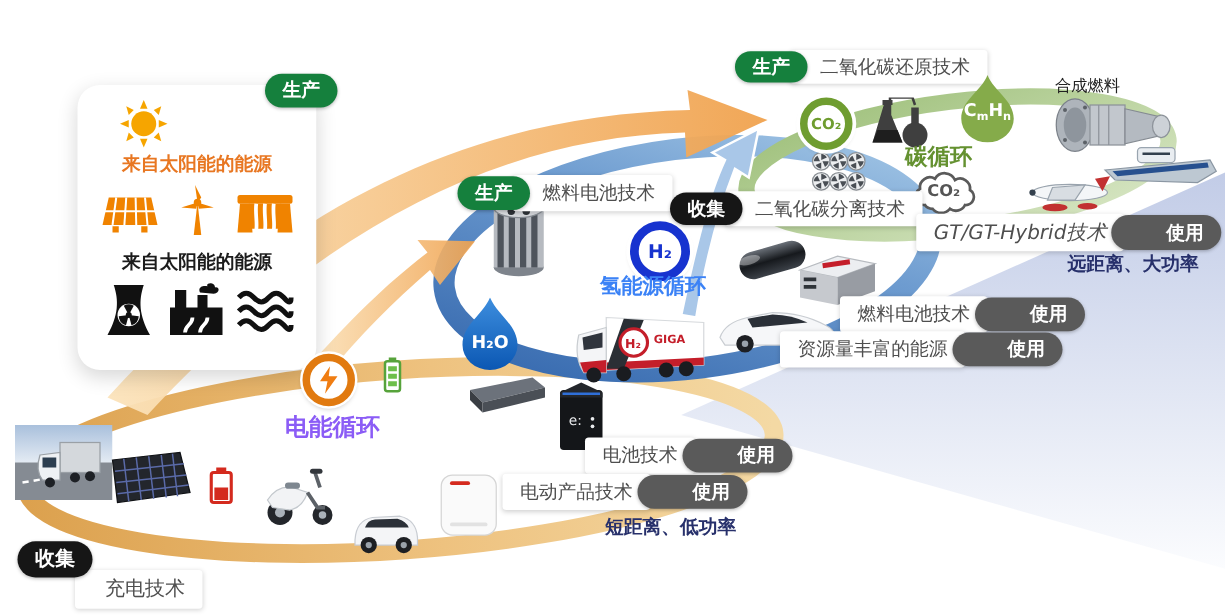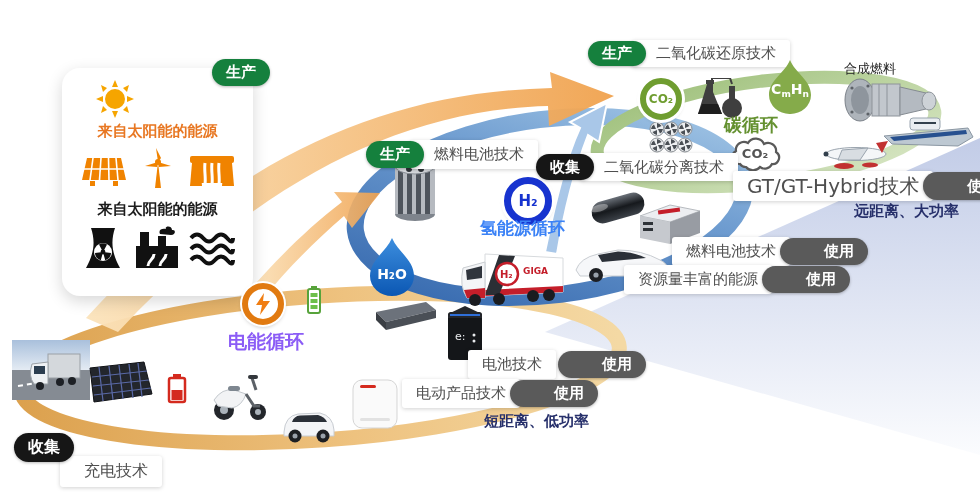--- a/index.html
+++ b/index.html
@@ -296,21 +296,21 @@
       <rect x="3" y="6" width="44" height="48" rx="9" fill="#fafafa" stroke="#d5d5d5"></rect>
       <rect x="10" y="11" width="16" height="3" rx="1.5" fill="#d42a1e"></rect>
       <rect x="10" y="44" width="30" height="3" rx="1.5" fill="#e2e2e2"></rect>
     </svg>
   </div>
 
   <div class="row" style="left:14px;top:408px;">
     <div class="pill black" style="height:29px;font-size:16px;">收集</div>
     <div class="label-box after-pill" style="height:31px;font-size:16px;margin-top:48px;">充电技术</div>
   </div>
-  <div class="row" style="left:468px;top:350px;gap:12px;">
+  <div class="row" style="left:468px;top:350px;">
     <div class="label-box">电池技术</div>
     <div class="pill dark after-label">使用</div>
   </div>
   <div class="row" style="left:402px;top:379px;">
     <div class="label-box">电动产品技术</div>
     <div class="pill dark after-label">使用</div>
   </div>
   <div class="note" style="left:484px;top:412px;">短距离、低功率</div>
 
   
@@ -499,18 +499,18 @@
     <svg width="76" height="32" viewBox="0 0 76 32">
       <ellipse cx="38" cy="14" rx="30" ry="6.5" fill="#f4f6f8" stroke="#9aa4ae"></ellipse>
       <polygon points="58,3 70,1 64,13" fill="#c23131"></polygon>
       <polygon points="24,10 50,8 42,20 20,20" fill="#d8dde2" stroke="#9aa4ae"></polygon>
       <ellipse cx="26" cy="26" rx="10" ry="3" fill="#c23131"></ellipse>
       <ellipse cx="52" cy="25" rx="8" ry="2.6" fill="#c23131"></ellipse>
       <circle cx="8" cy="14" r="2.5" fill="#33404d"></circle>
     </svg>
   </div>
   <div class="row" style="left:733px;top:171px;">
-    <div class="label-box" style="height:30px;font-size:20px;">GT/GT-Hybrid技术</div>
+    <div class="label-box" style="height:30px;font-size:16px;font-style:italic;">GT/GT-Hybrid技术</div>
     <div class="pill dark after-label" style="height:28px;">使用</div>
   </div>
   <div class="note" style="left:854px;top:202px;">远距离、大功率</div>
 
 </div>
 
 </body></html>

